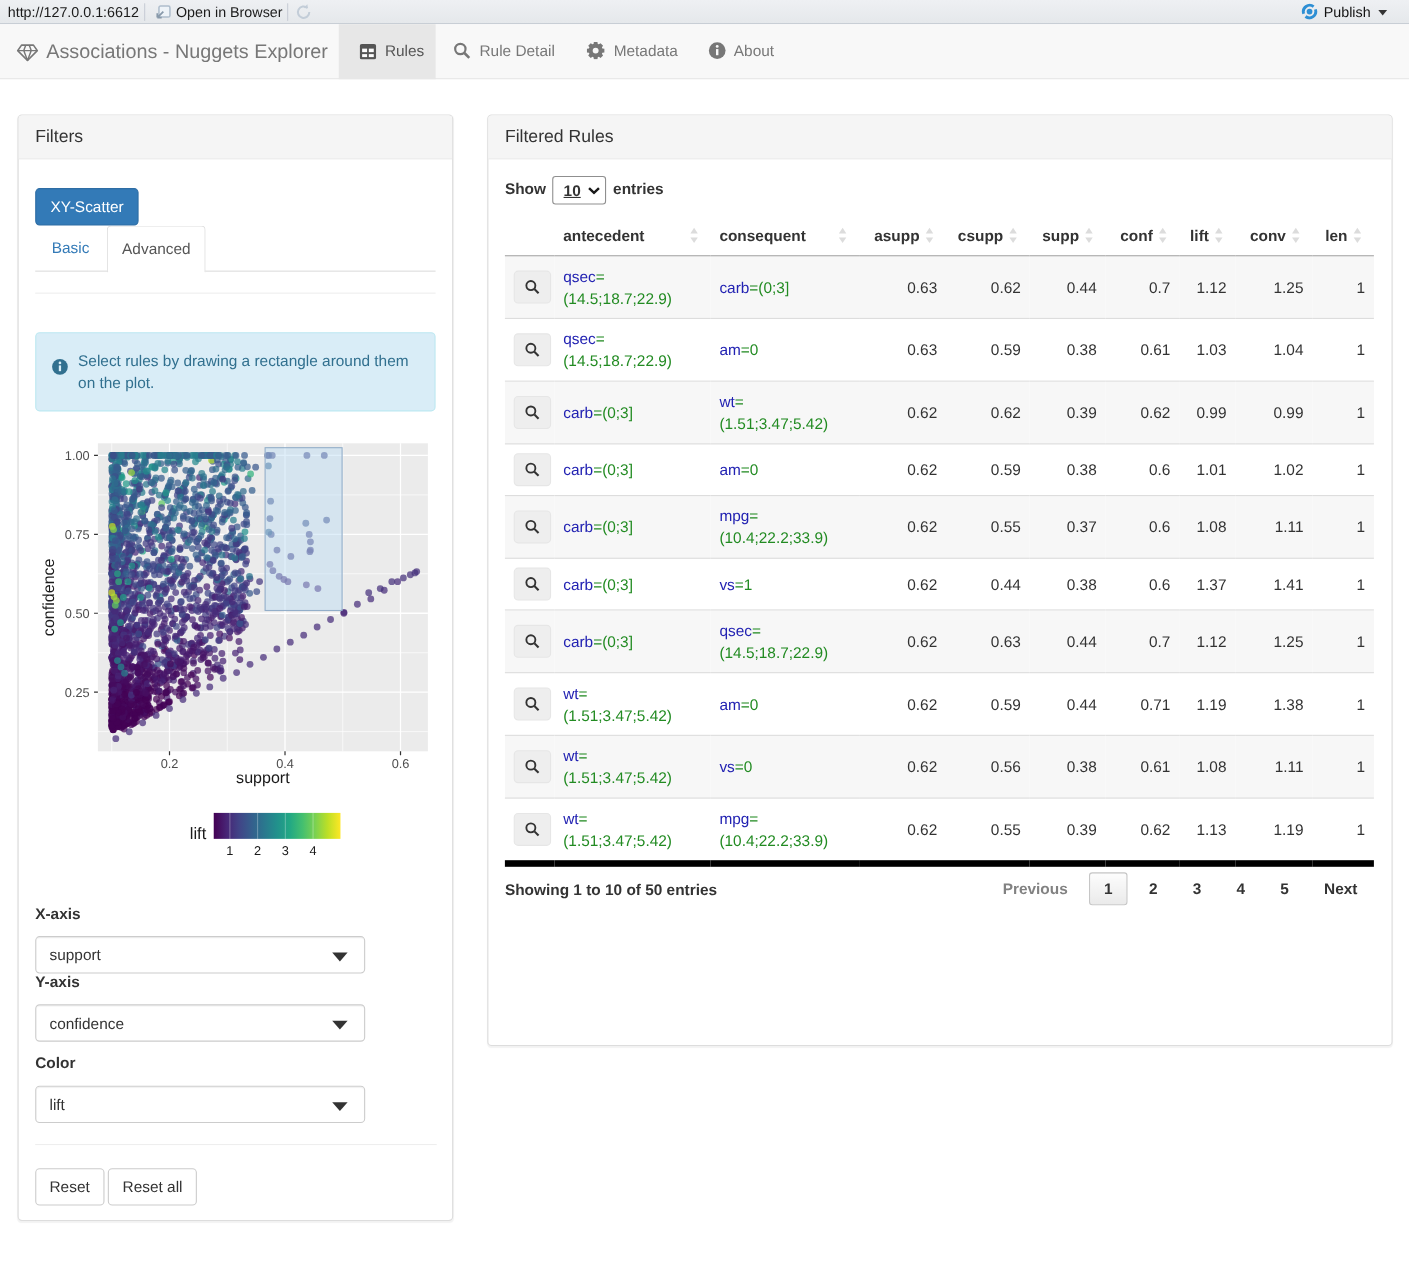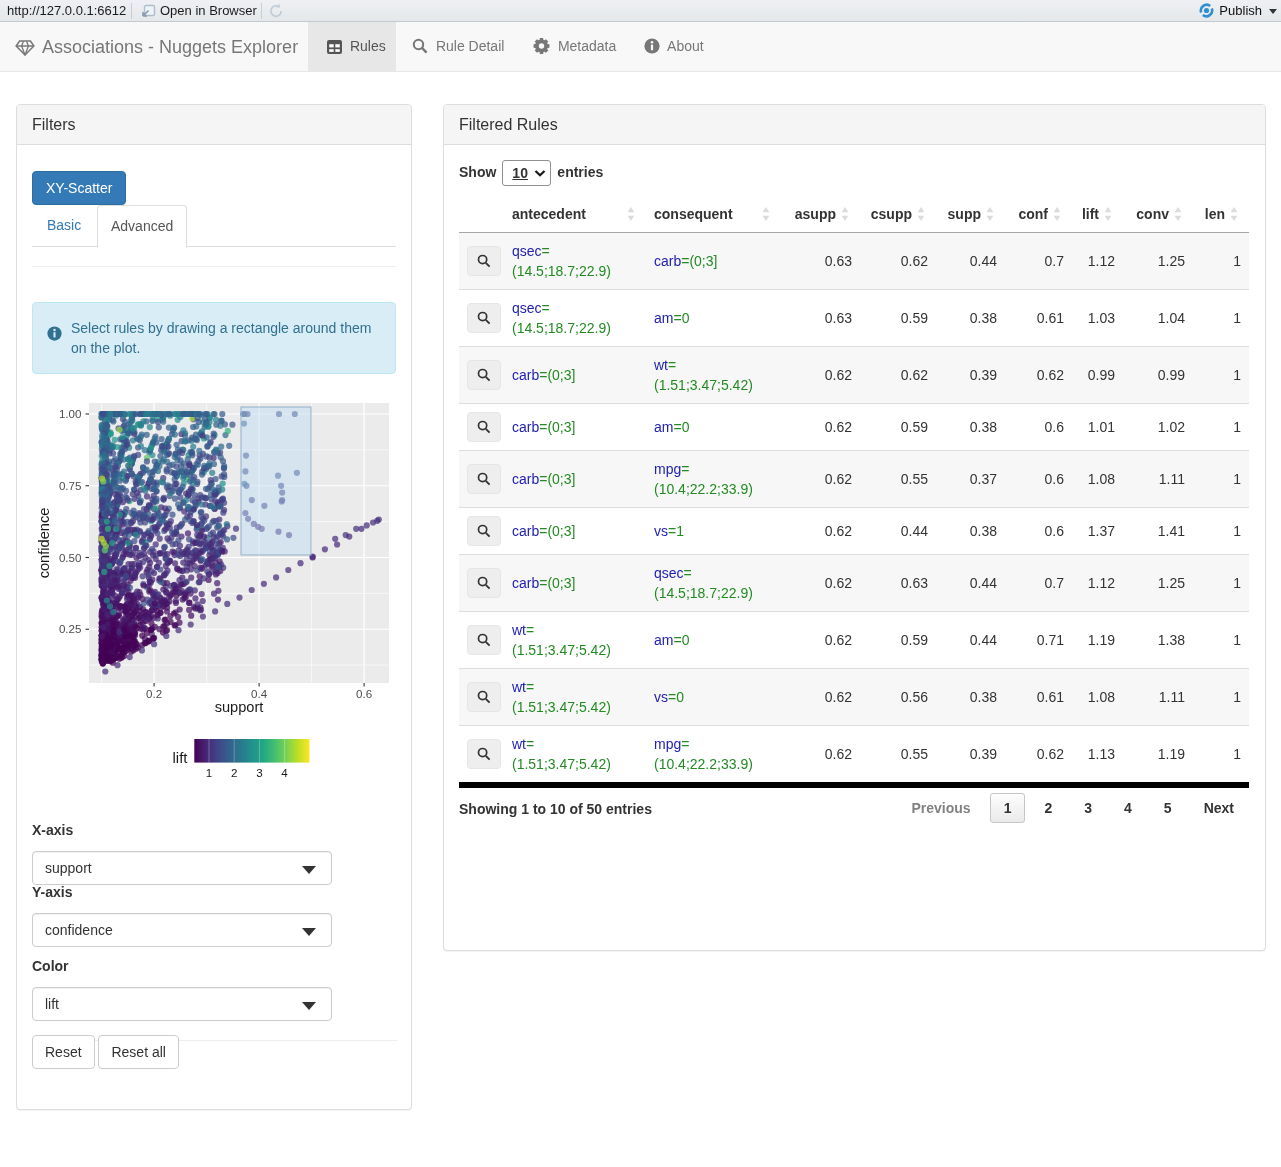--- a/index.html
+++ b/index.html
@@ -6,21 +6,21 @@
 html,body { background:#fff; font-family:"Liberation Sans",sans-serif; font-size:14px; color:#333; }
 body { width:1281px; height:1167px; position:relative; }
 
 
 #topbar { position:absolute; left:0; top:0; width:1281px; height:22px;
   background:linear-gradient(#eef0f3,#e5e8eb); border-bottom:1px solid #c3c9d1;
   font-size:13px; color:#1b1b1b; }
 #topbar .url { position:absolute; left:7px; top:3px; }
 #topbar .sep { position:absolute; top:3px; width:1px; height:16px; background:#c9ced6; }
 #topbar .oib { position:absolute; left:160px; top:3px; }
-#pubwrap { position:absolute; right:4px; top:3px; font-size:13px; color:#111; }
+#pubwrap { position:absolute; right:20px; top:3px; font-size:13px; color:#111; }
 #pubwrap svg { vertical-align:-3px; }
 #pubwrap .caret { display:inline-block; margin-left:7px; width:0; height:0;
   border-left:4px solid transparent; border-right:4px solid transparent; border-top:5px solid #333; vertical-align:1px;}
 
 
 #navbar { position:absolute; left:0; top:22px; width:1281px; height:50px;
   background:#f8f8f8; border-bottom:1px solid #e7e7e7; }
 #brand { position:absolute; left:15px; top:0; height:50px; line-height:50px; font-size:18px; color:#777; }
 #brand svg { vertical-align:-3px; margin-right:3px; }
 .navtab { position:absolute; top:0; height:50px; line-height:49px; color:#777; font-size:14px; padding:0 17px; }
@@ -2767,21 +2767,21 @@
     </div>
     <div style="position:absolute; left:15px; top:737px;">
       <div class="ctl-label">Y-axis</div>
       <div class="selectize">confidence<span class="car"></span></div>
     </div>
     <div style="position:absolute; left:15px; top:811px;">
       <div class="ctl-label">Color</div>
       <div class="selectize">lift<span class="car"></span></div>
     </div>
     <hr class="sect" style="position:absolute; left:15px; top:895px; width:365px;">
-    <div style="position:absolute; left:15px; top:890px;">
+    <div style="position:absolute; left:15px; top:917px;">
       <span class="btn-def">Reset</span>
       <span class="btn-def">Reset all</span>
     </div>
   </div>
 </div>
 
 <div id="rightpanel" class="panel">
   <div class="panel-heading">Filtered Rules</div>
   <div class="panel-body">
     <div id="showrow">Show<span id="showsel">10<span class="ar">

